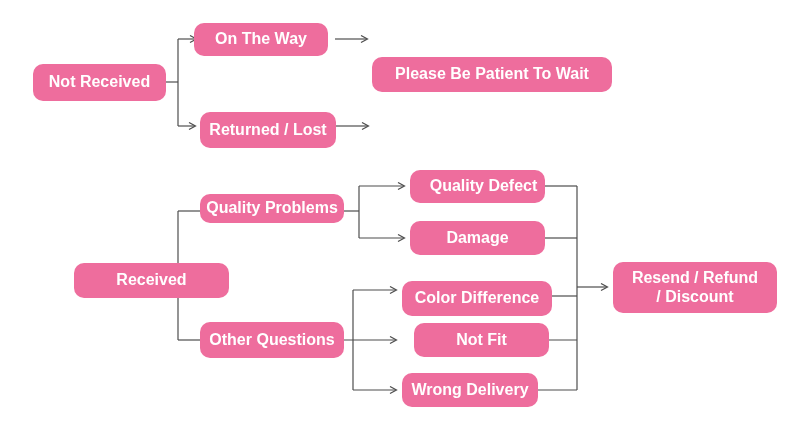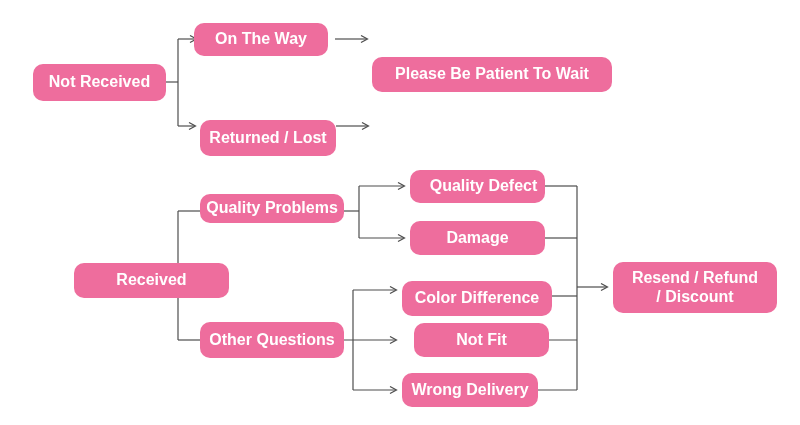--- a/index.html
+++ b/index.html
@@ -95,21 +95,21 @@
     <path class="edge" d="M577,186 V390"></path>
     <path class="edge" d="M577,287 H607" marker-end="url(#arrow)"></path>
   </svg>
 
   <div class="node" style="left:33px;  top:64px;  width:133px; height:37px;">Not Received</div>
 
   <div class="node" style="left:194px; top:23px;  width:134px; height:33px;">On The Way</div>
 
   <div class="node" style="left:372px; top:21px;  width:240px; height:35px;margin-top:36px;">Please Be Patient To Wait</div>
 
-  <div class="node" style="left:200px; top:120px; width:136px; height:36px;">Returned / Lost</div>
+  <div class="node" style="left:200px; top:112px; width:136px; height:36px;">Returned / Lost</div>
 
 
   <div class="node" style="left:33px;  top:263px; width:155px; height:35px;margin-left:41px;">Received</div>
 
   <div class="node" style="left:200px; top:194px; width:144px; height:29px;">Quality Problems</div>
 
   <div class="node" style="left:200px; top:322px; width:144px; height:36px;">Other Questions</div>
 
   <div class="node" style="left:410px; top:170px; width:135px; height:33px;padding-left:12px;">Quality Defect</div>
 

